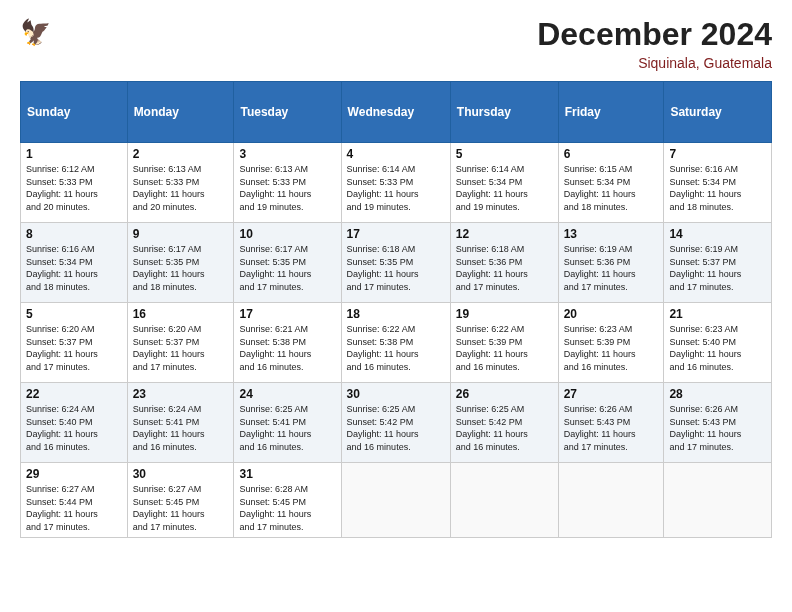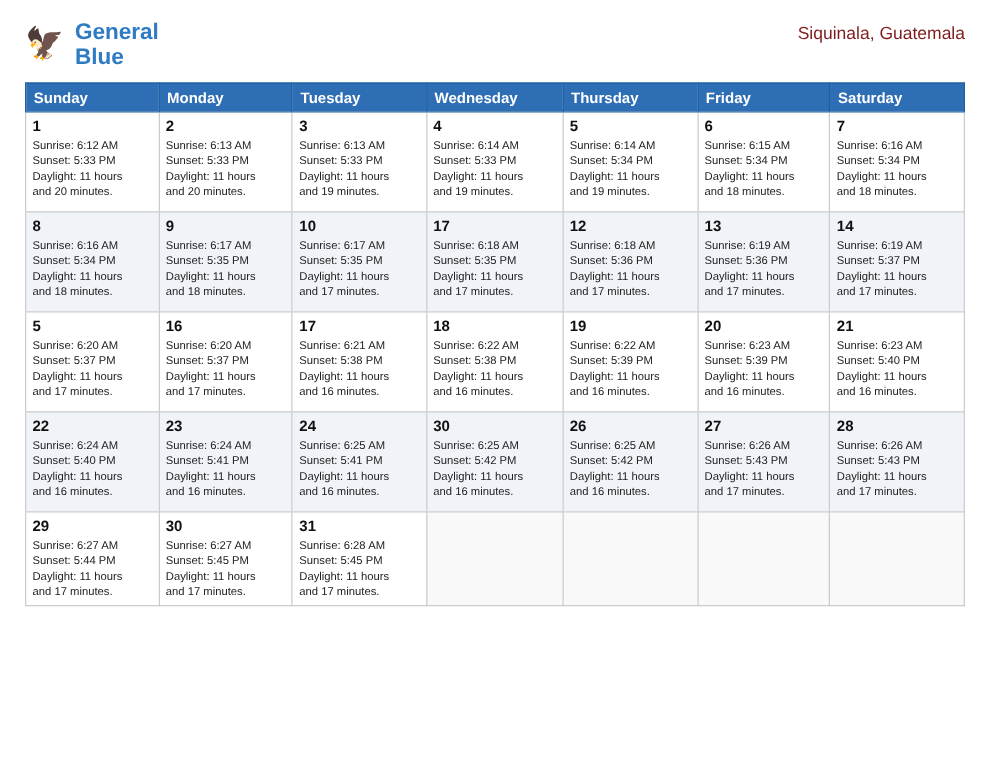--- a/index.html
+++ b/index.html
@@ -55,21 +55,21 @@
     }
     .calendar {
       width: 100%;
       border-collapse: collapse;
       font-size: 9.5px;
     }
     .calendar th {
       background: #2e6eb5;
       color: #fff;
       text-align: left;
-      padding: 4px 6px;
+      padding: 23px 6px;
       font-size: 12px;
       font-weight: bold;
       border: 1px solid #2060a0;
     }
     .calendar td {
       border: 1px solid #ccc;
       vertical-align: top;
       padding: 4px 5px;
       width: 113px;
       height: 80px;
@@ -99,26 +99,23 @@
   </style>
 </head>
 <body>
 
 <div class="page">
   <div class="header">
     <div class="logo">
       <svg class="logo-bird" viewBox="0 0 40 40" xmlns="http://www.w3.org/2000/svg">
         <text y="28" font-size="28" fill="#2e7bc4">🦅</text>
       </svg>
-      <div class="logo-text">
-        <div><span>General</span></div>
-        <div style="color:#2e7bc4">Blue</div>
-      </div>
     </div>
     <div class="title-block">
+      <div class="month-title">December 2024</div>
       <div class="location">Siquinala, Guatemala</div>
     </div>
   </div>
 
   <table class="calendar">
     <thead>
       <tr>
       <th>Sunday</th>
           <th>Monday</th>
           <th>Tuesday</th>

